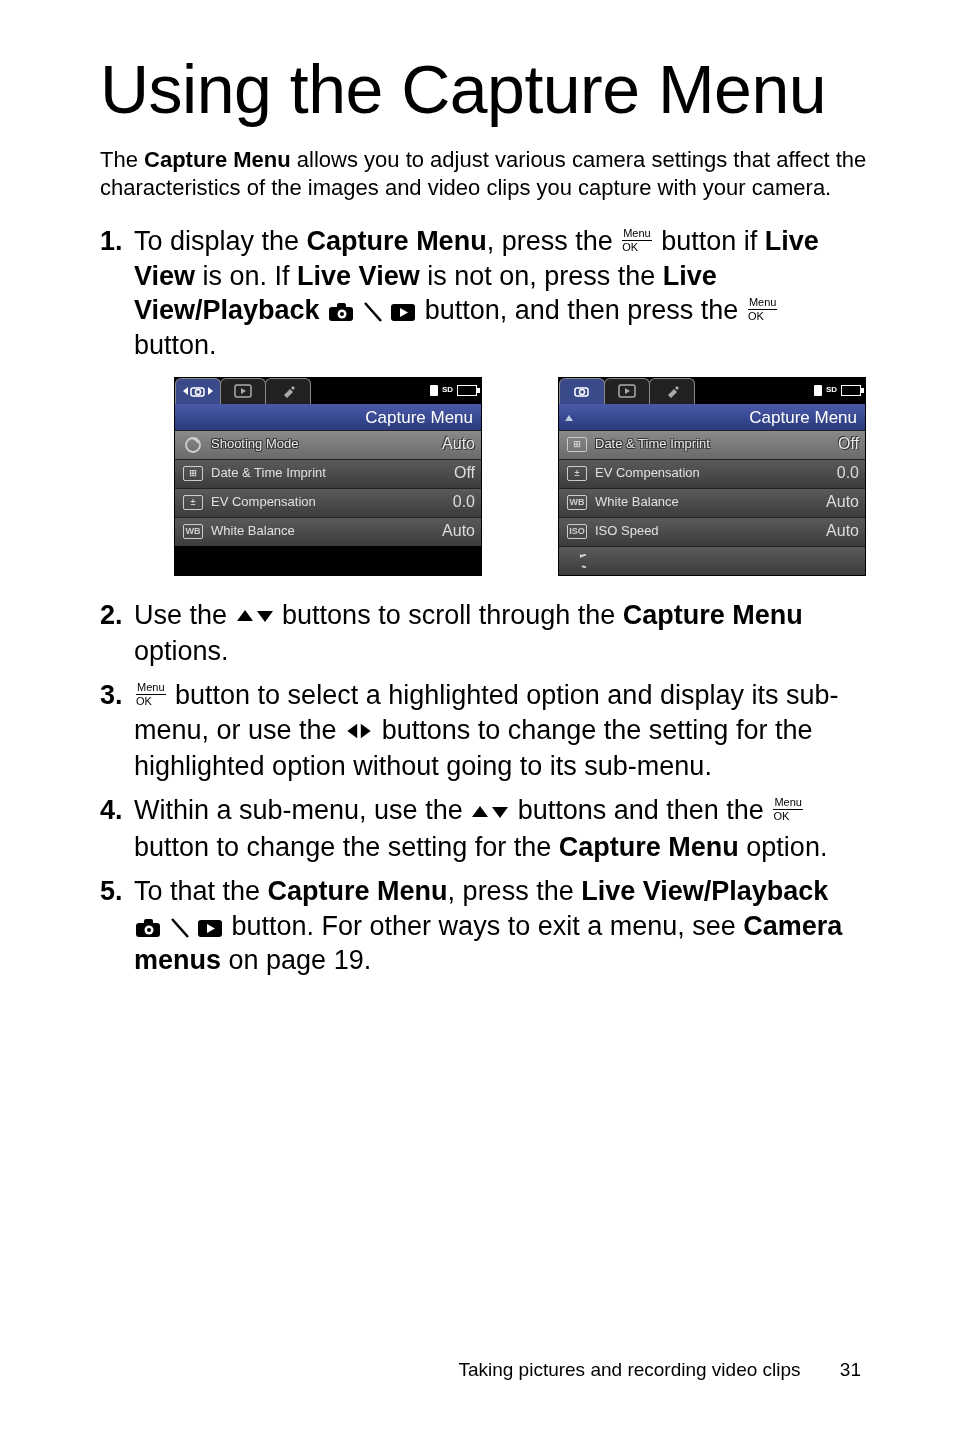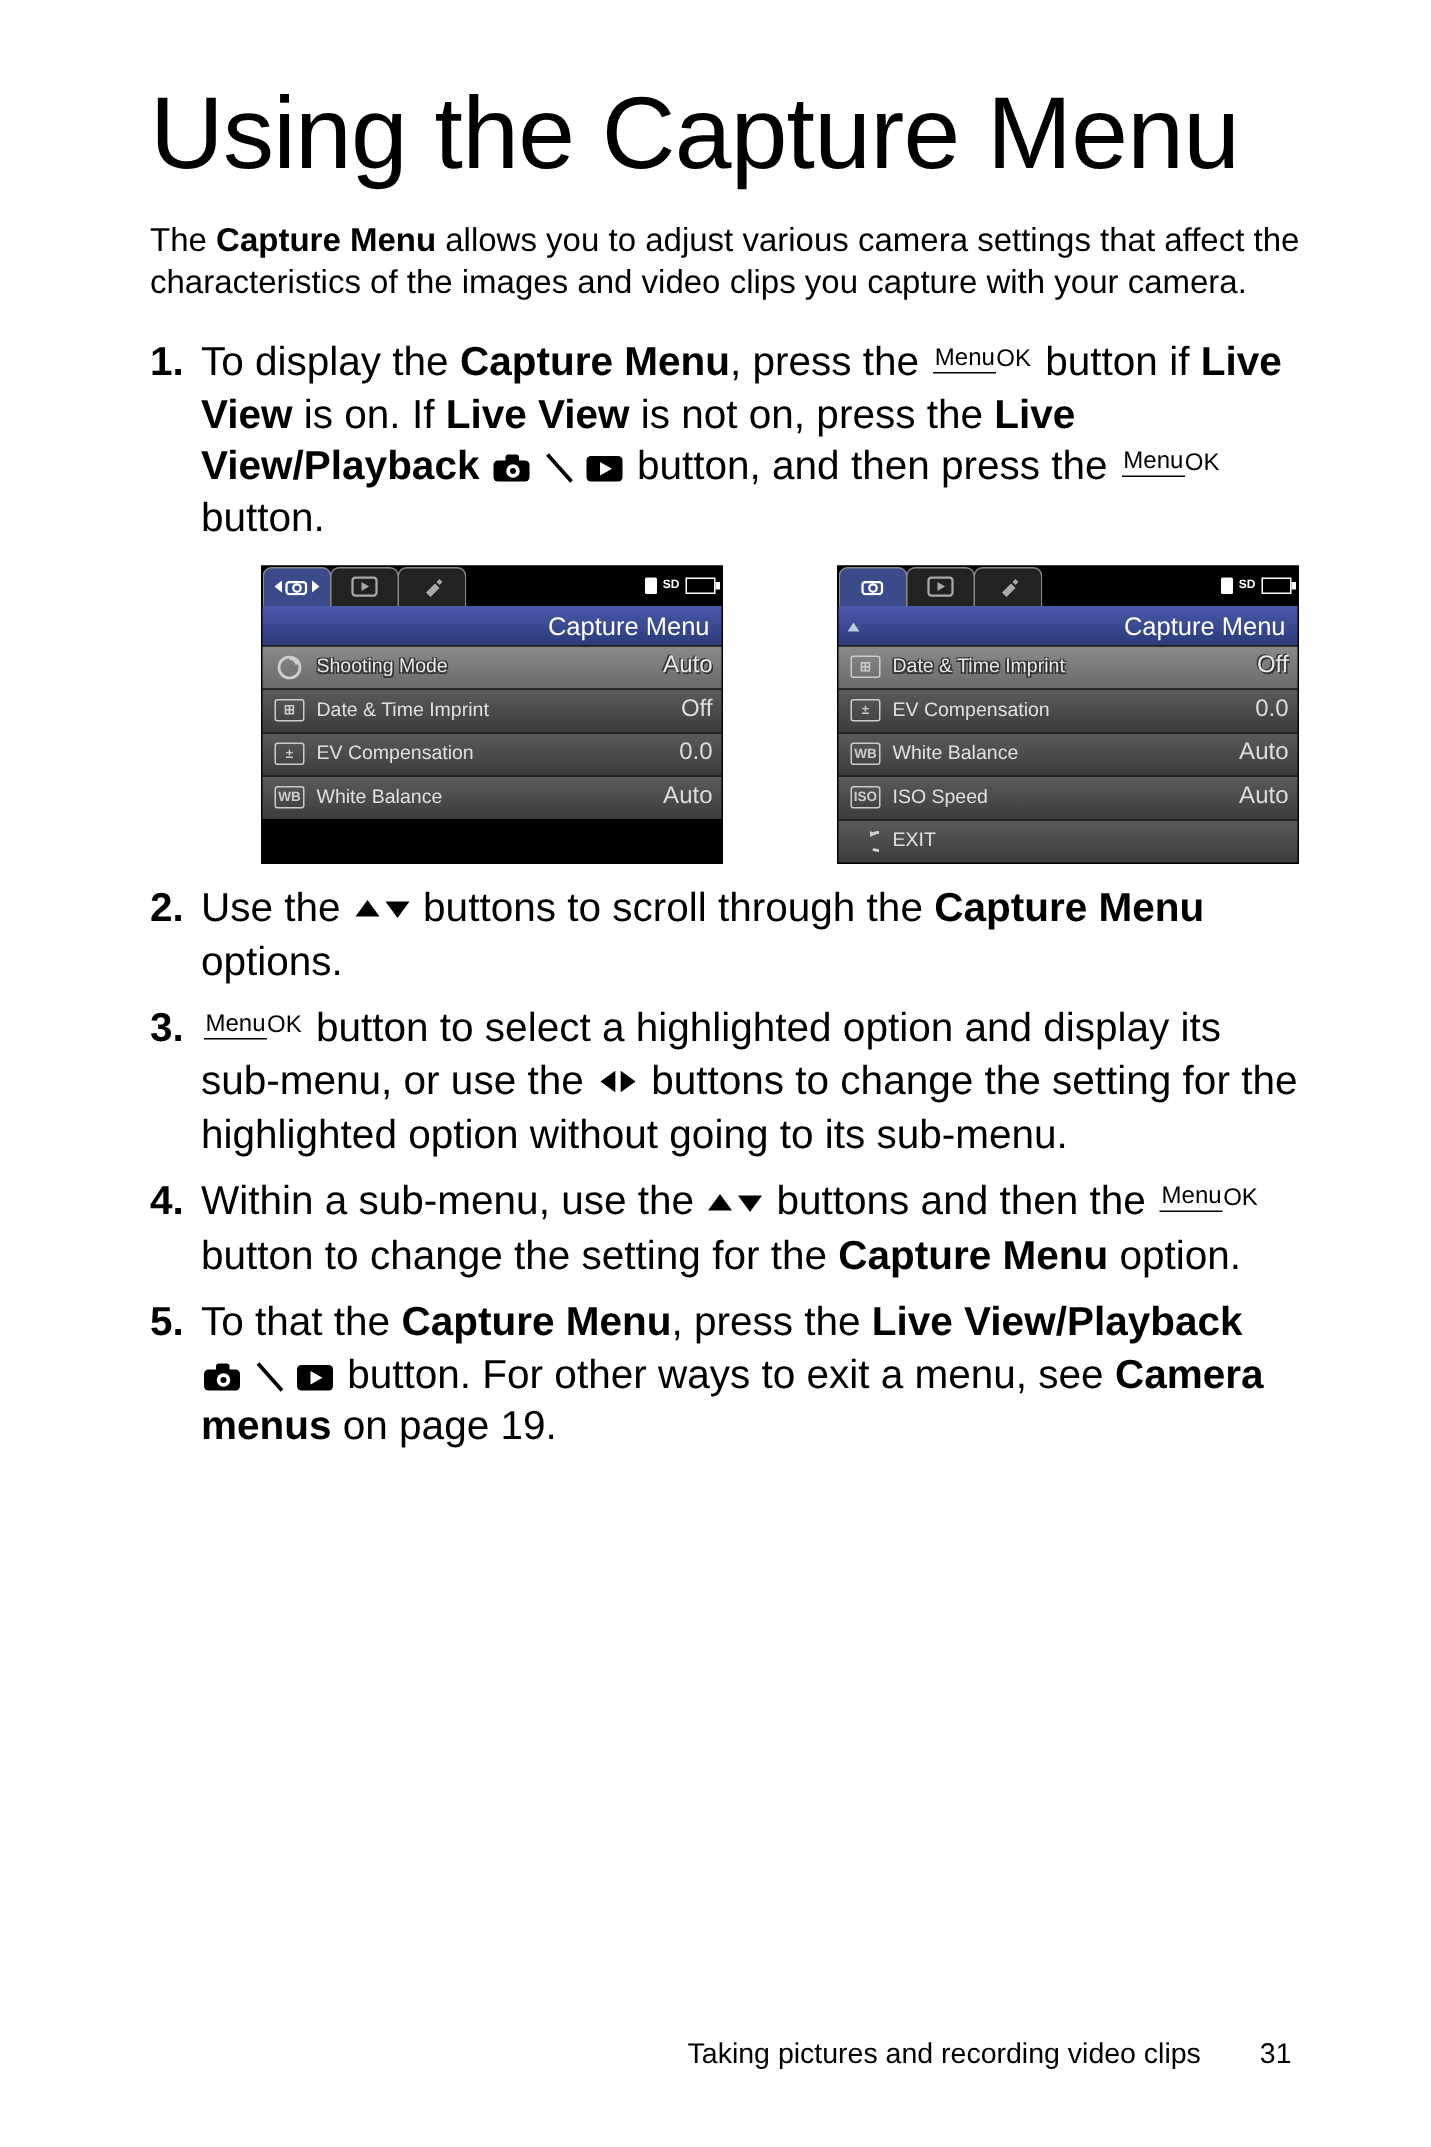--- a/index.html
+++ b/index.html
@@ -51,23 +51,23 @@
     }
     b {
       font-weight: 700;
     }
     .icon-inline {
       display: inline-block;
       vertical-align: middle;
     }
     .menu-ok {
       display: inline-flex;
-      flex-direction: row;
+      flex-direction: column;
       align-items: flex-start;
-      font-size: 16px;
+      font-size: 11px;
       line-height: 1;
       position: relative;
       top: -3px;
       margin: 0 2px;
     }
     .menu-ok .top {
       border-bottom: 1.2px solid #000;
       padding: 0 1px 1px;
       font-weight: 400;
     }
@@ -81,21 +81,21 @@
     .camera-play {
       display: inline-flex;
       align-items: center;
       gap: 6px;
       vertical-align: middle;
     }
 
     .screenshots {
       display: flex;
       gap: 76px;
-      margin: 14px 0 12px 40px;
+      margin: 14px 0 22px 40px;
     }
     .screenshot {
       width: 308px;
       background: #000;
       color: #fff;
       font-family: Arial, sans-serif;
       font-size: 18px;
       border: 1px solid #000;
     }
     .ss-tabs {
@@ -395,21 +395,20 @@
           <span class="row-label">ISO Speed</span>
           <span class="row-val">Auto</span>
         </div>
         <div class="ss-row">
           <span class="row-icon">
               <svg width="18" height="16" viewBox="0 0 18 16">
                 <path d="M 14 3 A 6 6 0 1 1 14 13" fill="none" stroke="#d0d0d0" stroke-width="2"></path>
                 <polygon points="12,1 16,3 12,5" fill="#d0d0d0"></polygon>
               </svg>
             </span>
-          <span class="row-label">EXIT</span>
           <span class="row-val"></span>
         </div>
       </div>
     </div>
   </li>
 
   <li>
     <span>Use the </span><span class="updown icon-inline"><svg width="40" height="18" viewBox="0 0 40 18">
           <polygon points="10,3 2,14 18,14" fill="#000"></polygon>
           <polygon points="30,15 22,4 38,4" fill="#000"></polygon>

